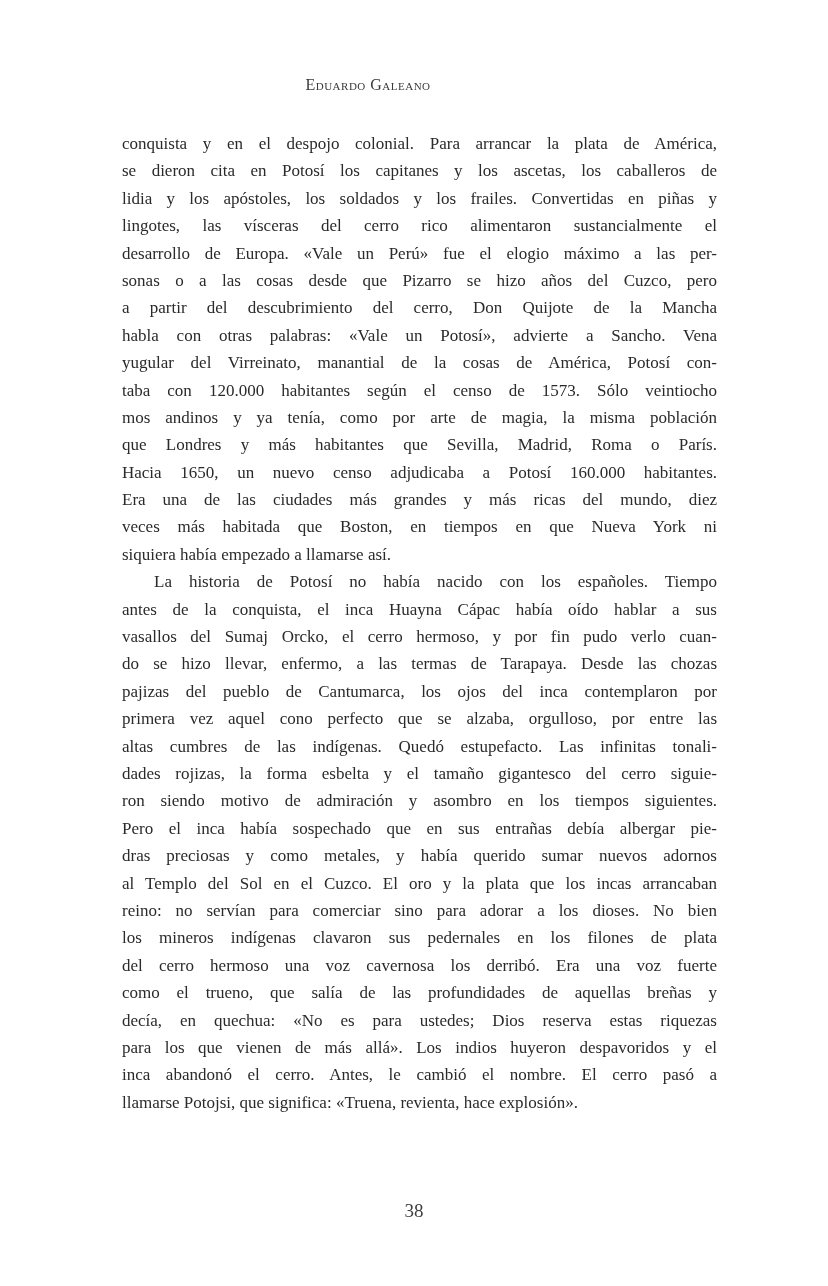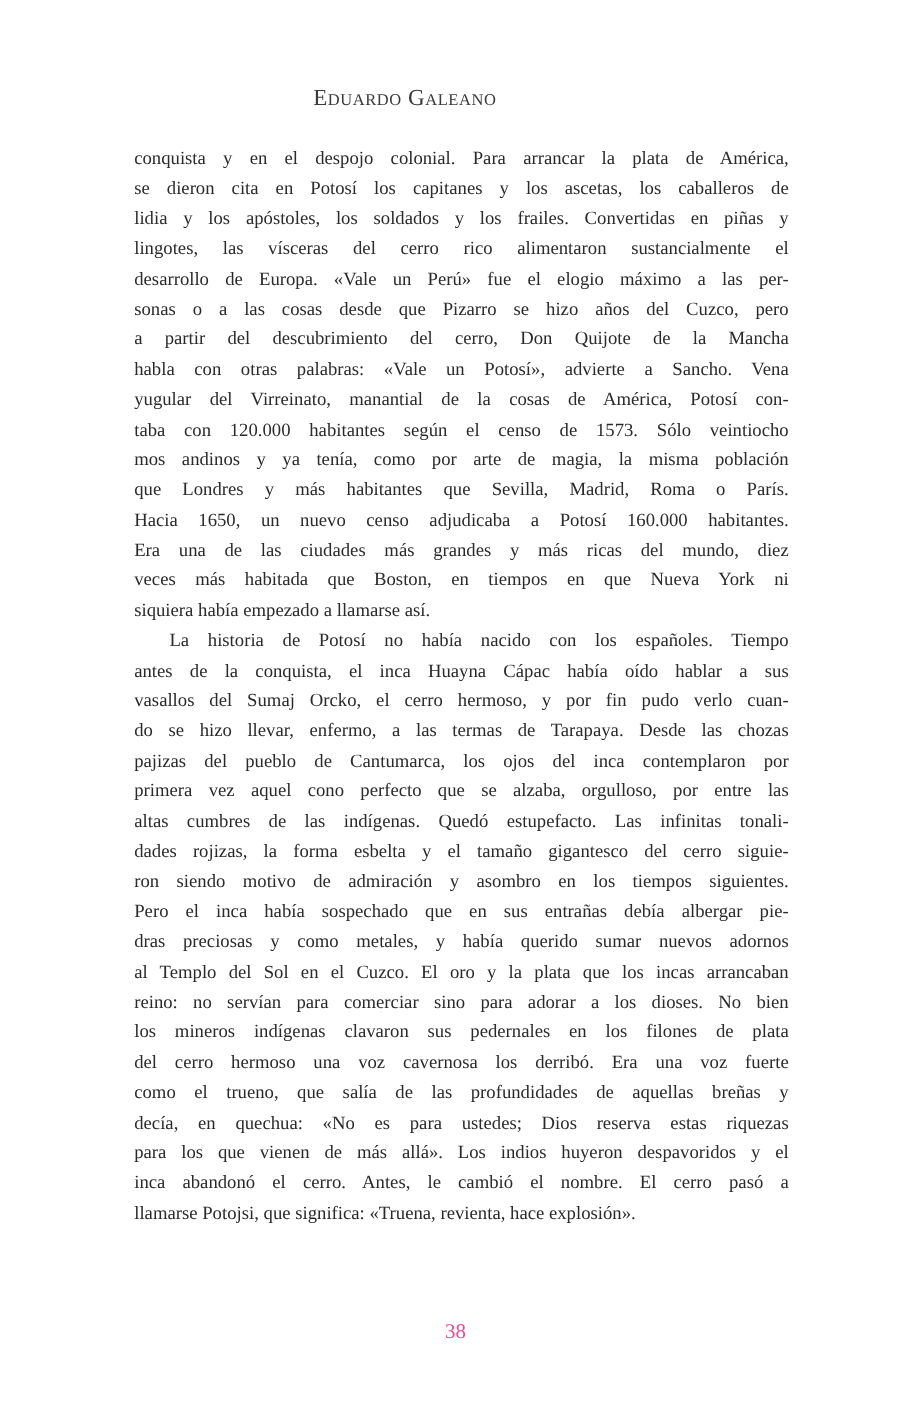--- a/index.html
+++ b/index.html
@@ -14,21 +14,21 @@
       overflow: hidden;
       font-family: "Liberation Serif", "DejaVu Serif", serif;
       color: #2a2a2a;
     }
     .running-head {
       position: absolute;
       top: 76px;
       left: 0;
       width: 736px;
       text-align: center;
-      font-size: 21px;
+      font-size: 16px;
       letter-spacing: 0.5px;
       font-variant: small-caps;
       color: #3a3a3a;
     }
     .text-block {
       position: absolute;
       top: 130px;
       left: 122px;
       width: 595px;
     }
@@ -47,21 +47,21 @@
     .line.indent {
       text-indent: 32px;
     }
     .folio {
       position: absolute;
       top: 1200px;
       left: 0;
       width: 828px;
       text-align: center;
       font-size: 19px;
-      color: #ec4899;
+      color: #404040;
     }
   </style>
 </head>
 <body>
 
 <div class="running-head">Eduardo Galeano</div>
 
 <div class="text-block">
   <div>
     <div class="line">conquista y en el despojo colonial. Para arrancar la plata de América,</div>

